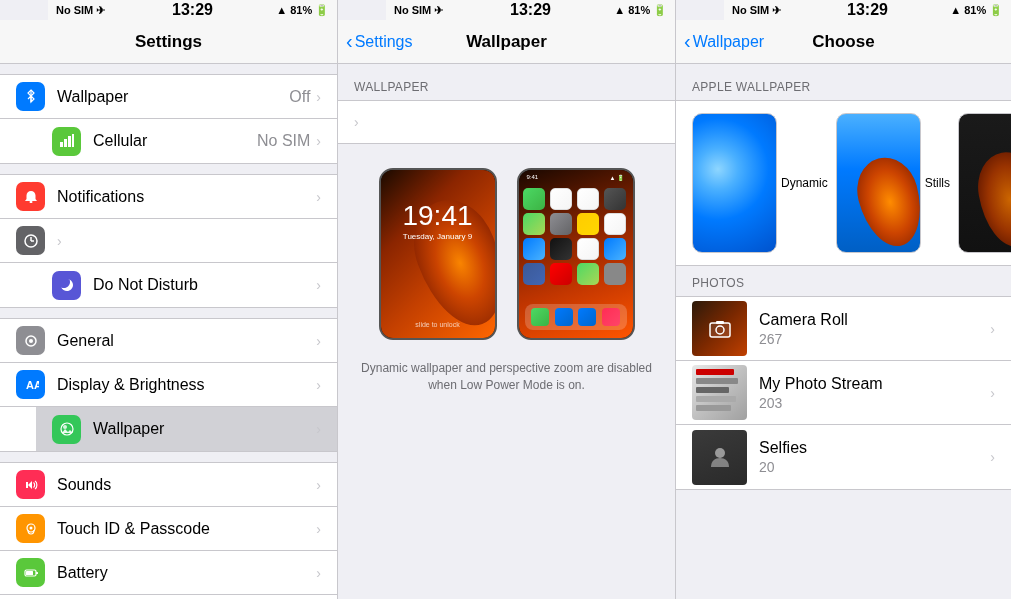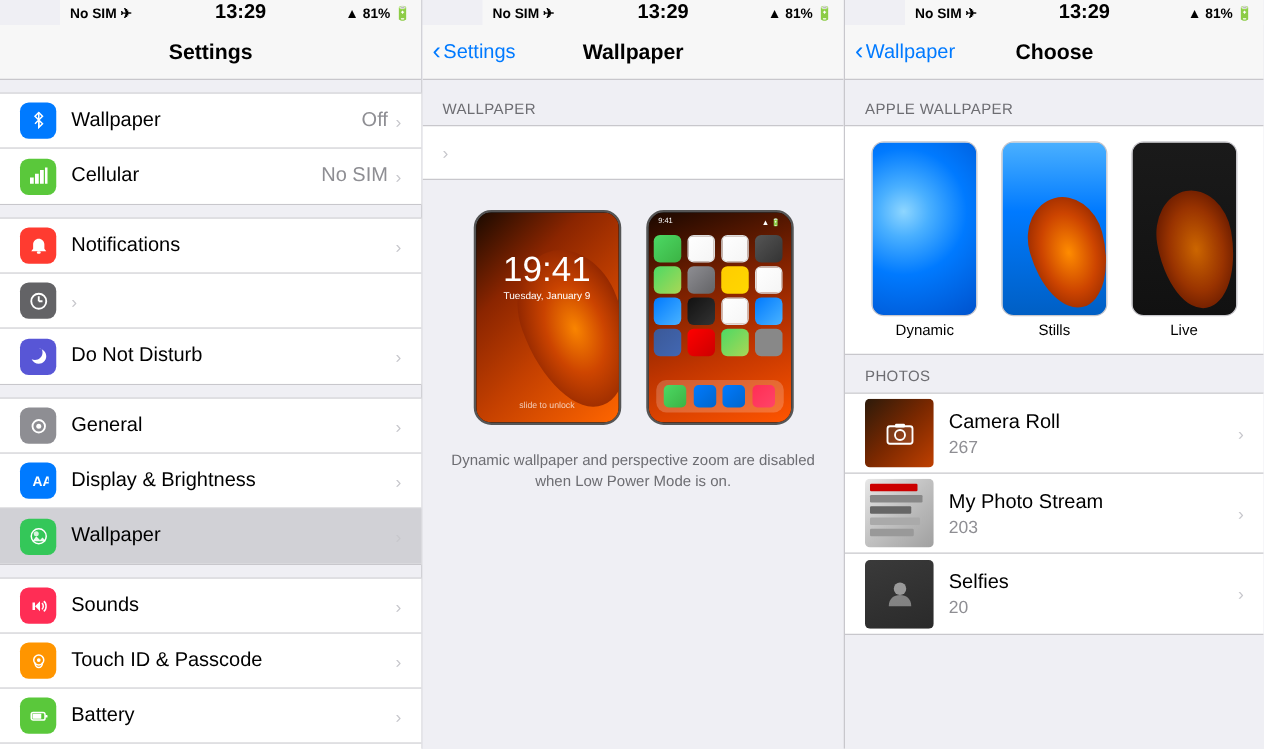--- a/index.html
+++ b/index.html
@@ -82,21 +82,21 @@
     .section-separator { height: 10px; }
     .settings-row {
       display: flex;
       align-items: center;
       height: 44px;
       padding: 0 16px;
       border-bottom: 1px solid #c8c7cc;
       background: #fff;
       cursor: pointer;
     }
-    .settings-row:last-child { border-bottom: none; }
+    .settings-row:last-child { border-bottom: none; margin-left: 36px; }
     .settings-row.active { background: #d1d1d6; }
     .row-icon {
       width: 29px;
       height: 29px;
       border-radius: 7px;
       display: flex;
       align-items: center;
       justify-content: center;
       margin-right: 12px;
       flex-shrink: 0;
@@ -270,21 +270,21 @@
       display: flex;
       gap: 8px;
       padding: 12px 16px;
       background: #fff;
       border-top: 1px solid #c8c7cc;
       border-bottom: 1px solid #c8c7cc;
     }
     .wallpaper-thumb {
       flex: 1;
       display: flex;
-      flex-direction: column;
+      flex-direction: row;
       align-items: center;
       gap: 4px;
       cursor: pointer;
     }
     .wallpaper-thumb-img {
       width: 85px;
       height: 140px;
       border-radius: 10px;
       overflow: hidden;
       border: 1px solid #c8c7cc;

